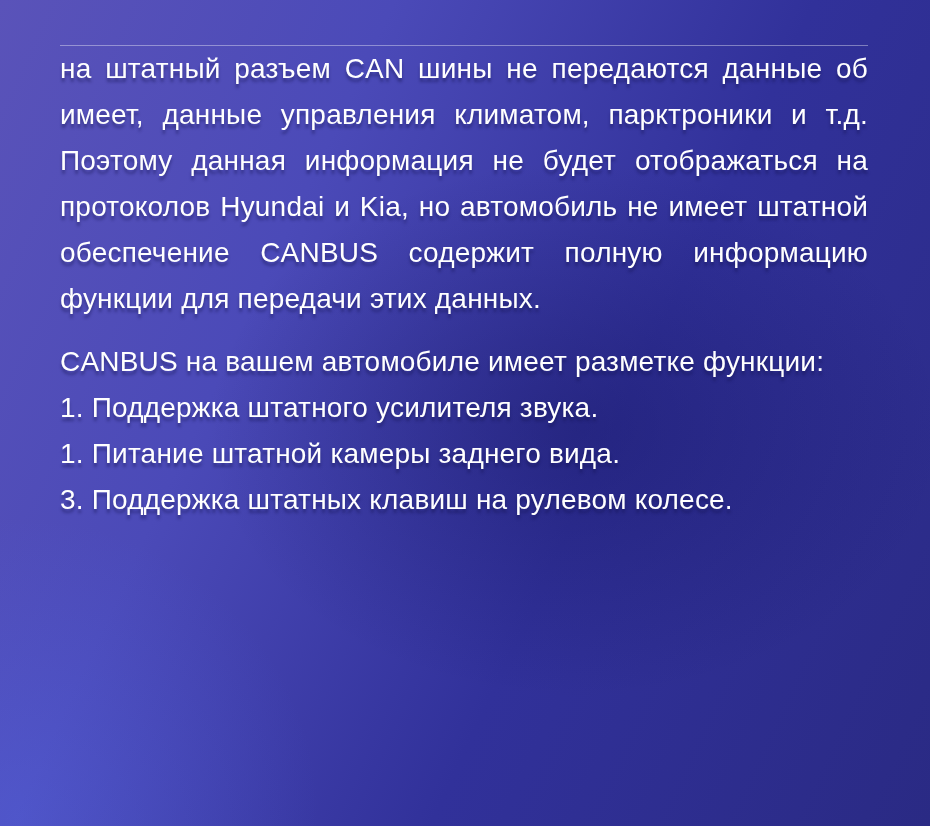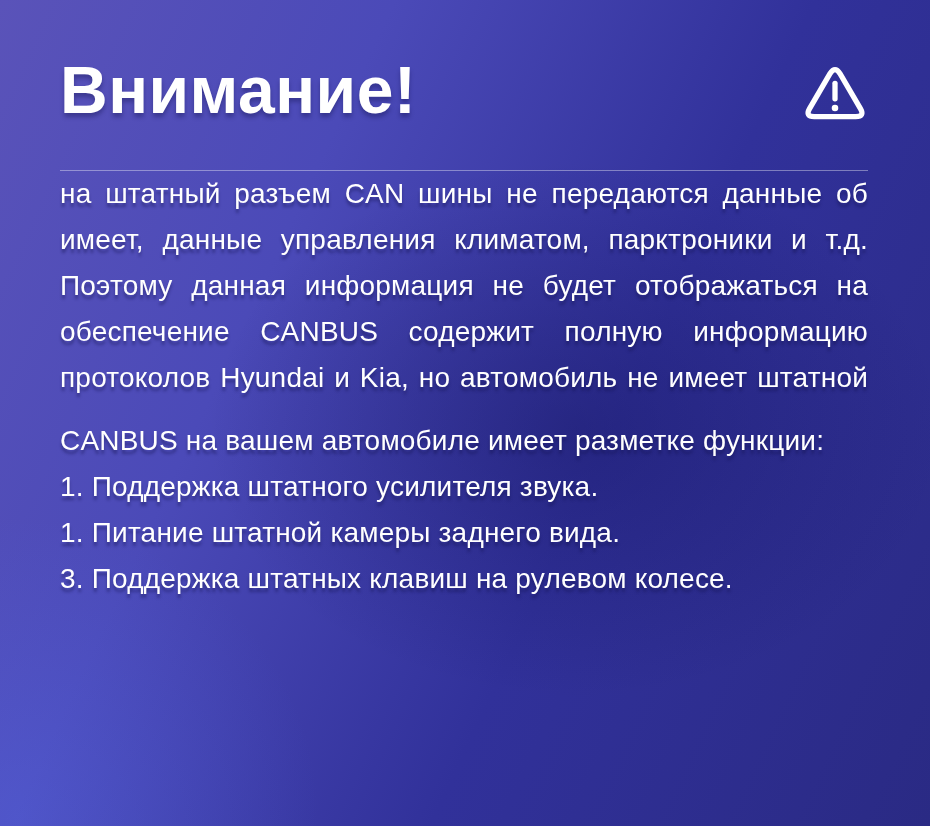--- a/index.html
+++ b/index.html
@@ -75,40 +75,30 @@
   .para-canbus { margin-top: 17px; }
 
   .func-list { list-style: none; }
 </style>
 </head>
 <body>
 
 <div class="slide">
   <div class="inner">
 
-    <div class="header">
-      <h1 class="title">Внимание!</h1>
-
-      <span class="warn-icon">
-        <svg width="62" height="56" viewBox="0 0 64 58" fill="none" aria-hidden="true">
-          <path d="M 26.8 10 Q 32 1.5 37.2 10 L 58.5 46.5 Q 63 54.5 53.5 54.5 L 10.5 54.5 Q 1 54.5 5.5 46.5 Z" stroke="#ffffff" stroke-width="5.5" stroke-linejoin="round" fill="none"></path>
-          <line x1="32" y1="20" x2="32" y2="36" stroke="#ffffff" stroke-width="5.5" stroke-linecap="round"></line>
-          <circle cx="32" cy="45.5" r="3.4" fill="#ffffff"></circle>
-        </svg>
-      </span>
-    </div>
 
     <hr class="divider">
 
     <div class="para para-main">
       <div class="jline">на штатный разъем CAN шины не передаются данные об</div>
       <div class="jline">имеет, данные управления климатом, парктроники и т.д.</div>
       <div class="jline">Поэтому данная информация не будет отображаться на</div>
+      <div class="jline">протоколов Hyundai и Kia, но автомобиль не имеет штатной</div>
       <div class="jline">обеспечение CANBUS содержит полную информацию</div>
-      <div class="jline">протоколов Hyundai и Kia, но автомобиль не имеет штатной</div>
+      <div class="lline">функции для передачи этих данных.</div>
     </div>
 
     <div class="para para-canbus">
       <div class="lline">CANBUS на вашем автомобиле имеет разметке функции:</div>
       <ul class="func-list">
         <li class="lline">1. Поддержка штатного усилителя звука.</li>
         <li class="lline">1. Питание штатной камеры заднего вида.</li>
         <li class="lline">3. Поддержка штатных клавиш на рулевом колесе.</li>
       </ul>
     </div>

